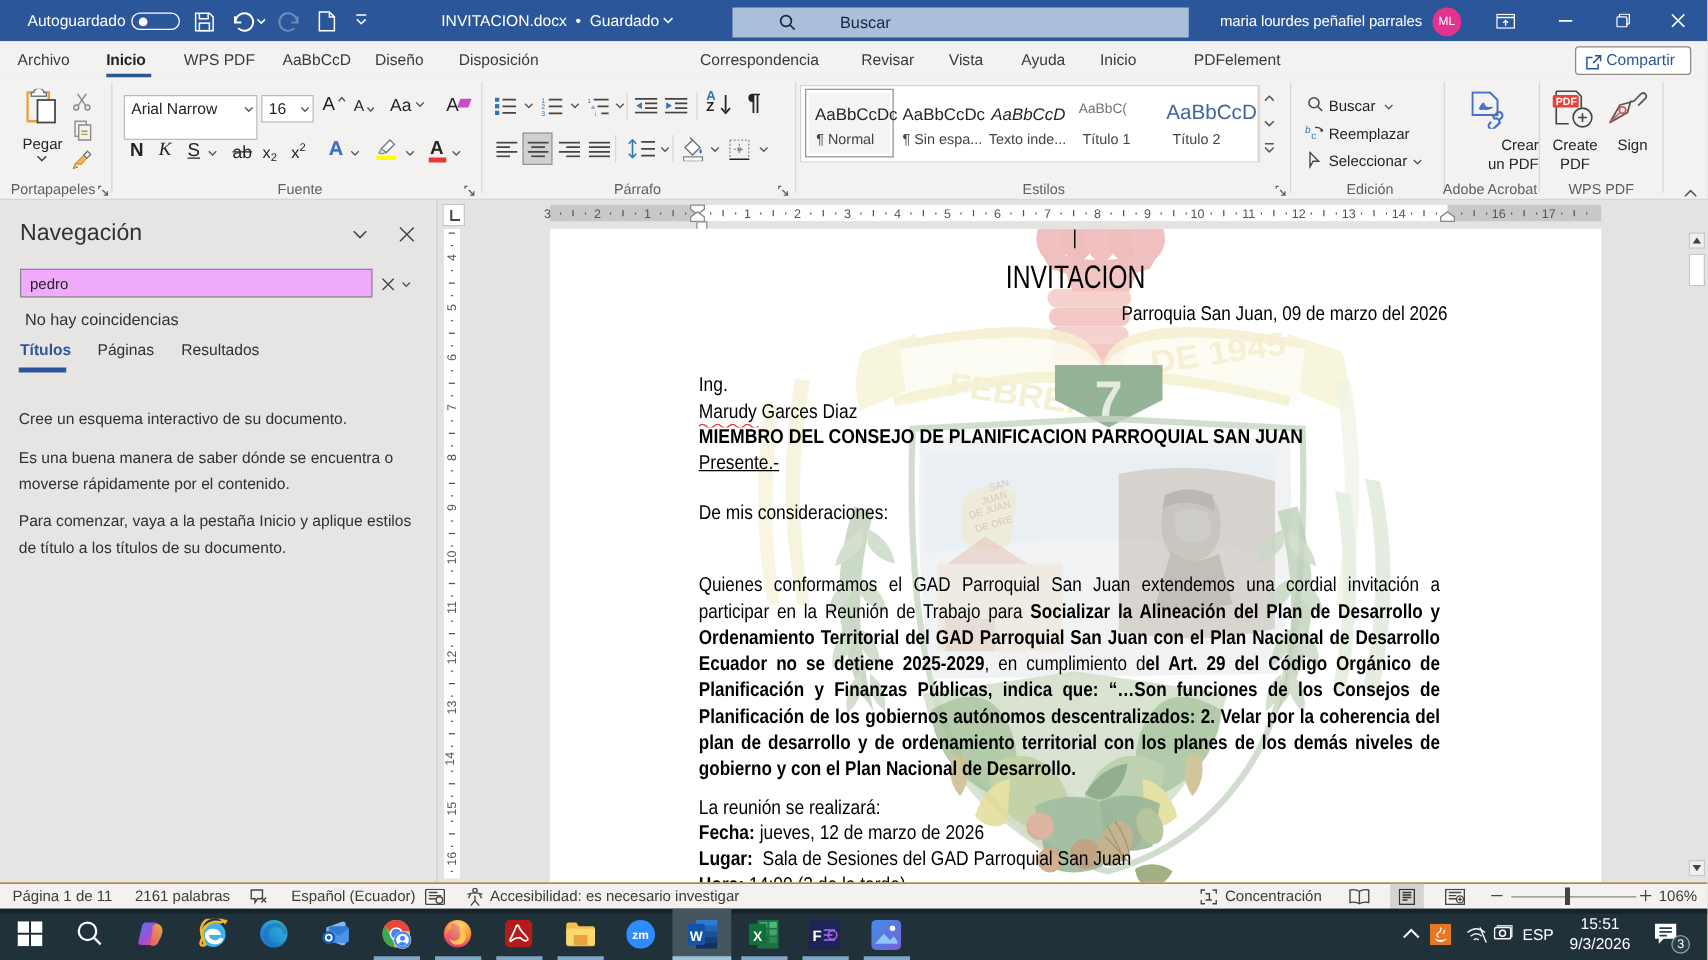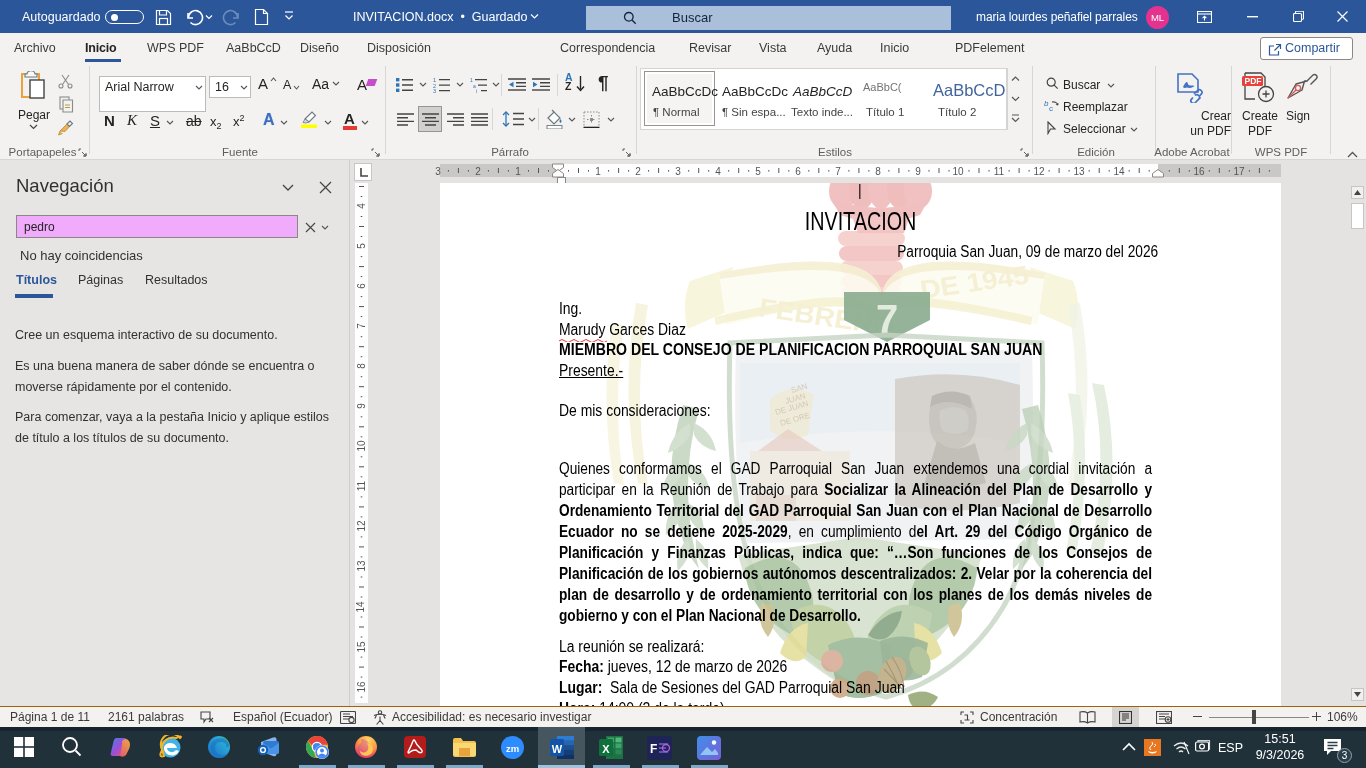--- a/index.html
+++ b/index.html
@@ -423,21 +423,21 @@
     <path d="M24 18.5 v7 M20.5 22 h7" stroke="#444" stroke-width="1.3"></path>
   </svg>
   <div class="abs" style="left:1238px;top:47px;width:44px;text-align:center;font-size:12px;color:#252423;line-height:15px;">Create<br>PDF</div>
 
   <svg class="abs" style="left:1286px;top:9px;" width="32" height="31" viewBox="0 0 32 31">
     <path d="M21 10 l6-6 a2.5 2.5 0 0 1 3.5 3.5 l-6 6" fill="none" stroke="#555" stroke-width="1.4"></path>
     <path d="M21 10 L10 13 L2 27 l14-8 2.5-9 z" fill="none" stroke="#555" stroke-width="1.4" stroke-linejoin="round"></path>
     <circle cx="12" cy="17" r="2.6" fill="none" stroke="#d85a5a" stroke-width="1.4"></circle>
     <path d="M10 19 L2 27" stroke="#d85a5a" stroke-width="1.4"></path>
   </svg>
-  <div class="abs" style="left:1286px;top:47px;width:32px;text-align:left;font-size:12px;color:#252423;">Sign</div>
+  <div class="abs" style="left:1286px;top:47px;width:32px;text-align:right;font-size:12px;color:#252423;">Sign</div>
 
   <svg class="abs" style="left:1347px;top:89px;" width="11" height="7" viewBox="0 0 11 7" fill="none" stroke="#555" stroke-width="1.3">
       <path d="M1 6 l4.5-4.5 L10 6"></path>
     </svg>
 </div>
 
 <div id="main">
   <div id="navpane">
     <div style="position:absolute;left:16px;top:15px;font-size:18.5px;color:#323130;">Navegación</div>
     <svg class="abs" style="left:282px;top:24px;" width="12" height="8" viewBox="0 0 12 8" fill="none" stroke="#444" stroke-width="1.3">

